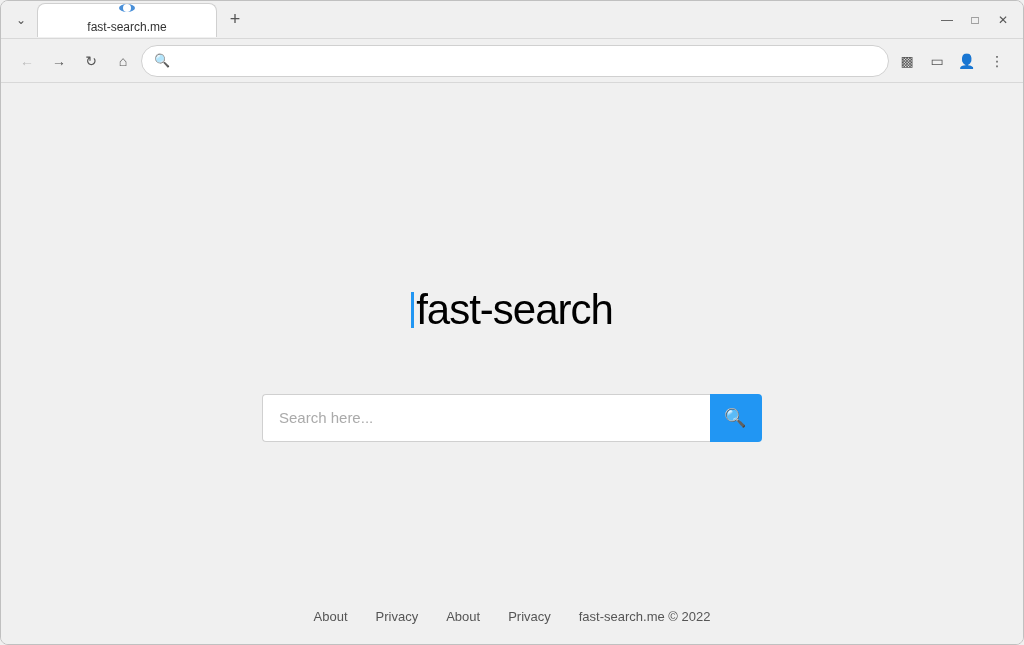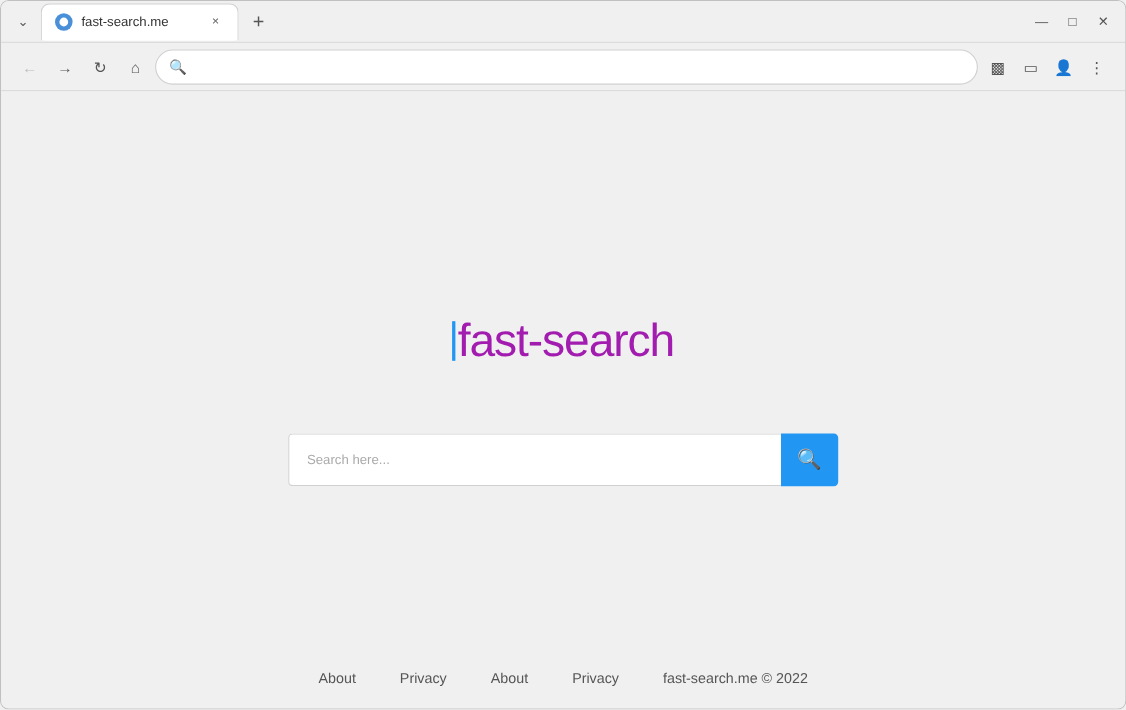--- a/index.html
+++ b/index.html
@@ -40,20 +40,21 @@
       height: 34px;
       display: flex;
       align-items: center;
       padding: 0 12px;
       gap: 8px;
       min-width: 180px;
       border: 1px solid #d0d0d0;
       border-bottom: none;
       font-size: 12px;
       color: #333;
+      flex-direction: column;
     }
 
     .tab-favicon {
       width: 16px;
       height: 16px;
       background: #4a90d9;
       border-radius: 50%;
       display: flex;
       align-items: center;
       justify-content: center;
@@ -171,21 +172,21 @@
       position: relative;
     }
 
     .logo-area {
       margin-bottom: 60px;
     }
 
     .logo-text {
       font-size: 42px;
       font-weight: 400;
-      color: #a21caf;
+      color: #000000;
       letter-spacing: -1px;
       font-family: 'Segoe UI', Arial, sans-serif;
     }
 
     .logo-text .logo-cursor {
       display: inline-block;
       width: 3px;
       height: 36px;
       background: #2196F3;
       margin-right: 2px;
@@ -209,21 +210,21 @@
       border-radius: 4px 0 0 4px;
       display: flex;
       align-items: center;
       padding: 0 16px;
     }
 
     .search-input-wrapper input {
       border: none;
       outline: none;
       width: 100%;
-      font-size: 12px;
+      font-size: 15px;
       color: #333;
       background: transparent;
     }
 
     .search-input-wrapper input::placeholder {
       color: #aaa;
     }
 
     .search-button {
       width: 52px;
@@ -240,21 +241,21 @@
     }
 
     
     .page-footer {
       position: absolute;
       bottom: 20px;
       left: 0;
       right: 0;
       display: flex;
       justify-content: center;
-      gap: 40px;
+      gap: 28px;
       font-size: 13px;
     }
 
     .footer-link {
       color: #555;
       text-decoration: none;
       cursor: pointer;
     }
 
     .footer-copyright {

